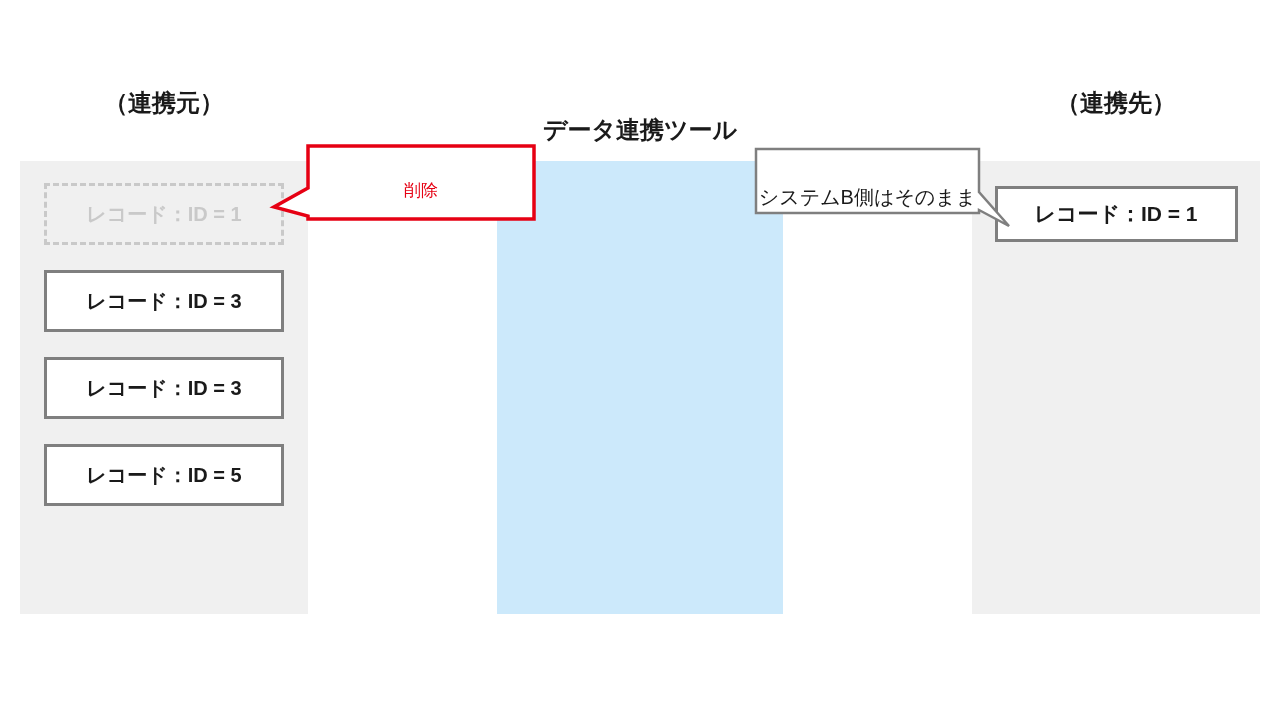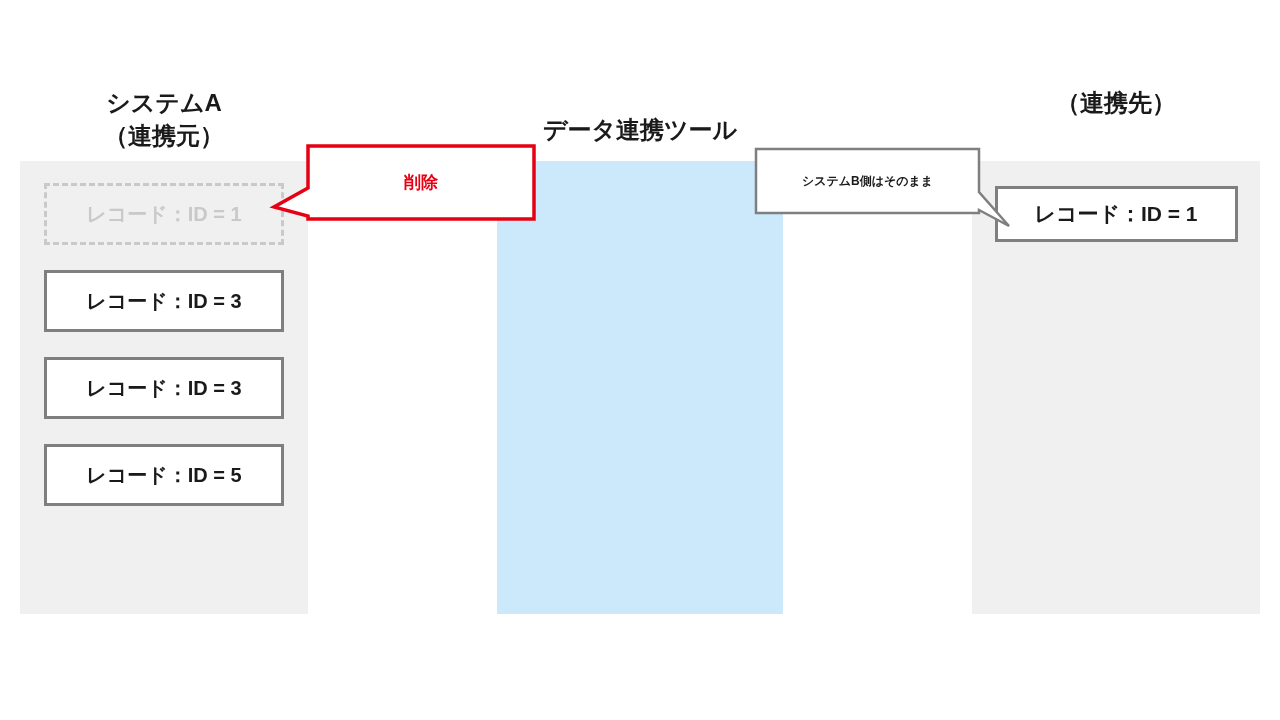--- a/index.html
+++ b/index.html
@@ -43,43 +43,43 @@
     border:3px dashed var(--deleted_gray,#c9c9c9);
     color:var(--deleted_gray,#c9c9c9);
   }
   .record-b{width:243px;height:56px;font-size:21px;margin-bottom:0;}
 
   .bubble{position:absolute;}
   .bubble svg{position:absolute;left:0;top:0;display:block;overflow:visible;}
   .bubble-label{
     position:absolute;
     display:flex;align-items:center;justify-content:center;
-    font-weight:bold;
+    font-weight:normal;
     color:#1a1a1a;
     white-space:nowrap;
+    margin-top:16px;
   }
   .bubble-delete{left:268px;top:143px;width:270px;height:82px;z-index:5;}
   .bubble-delete .bubble-label{
     left:40px;right:4px;top:3px;bottom:6px;
     color:var(--accent_red,#e60013);
     font-size:17px;
   }
   .bubble-keep{left:753px;top:146px;width:262px;height:85px;z-index:5;}
   .bubble-keep .bubble-label{
     left:3px;width:223px;top:3px;height:64px;
-    font-size:12px;
+    font-size:20px;
   }
 </style>
 </head>
 <body>
 
 <div class="canvas">
 
   <div class="title title-a">
-    <div>システムA</div>
     <div>（連携元）</div>
   </div>
 
   <div class="title title-tool">データ連携ツール</div>
 
   <div class="title title-b">
     <div>（連携先）</div>
   </div>
 
   <div class="panel panel-a">

